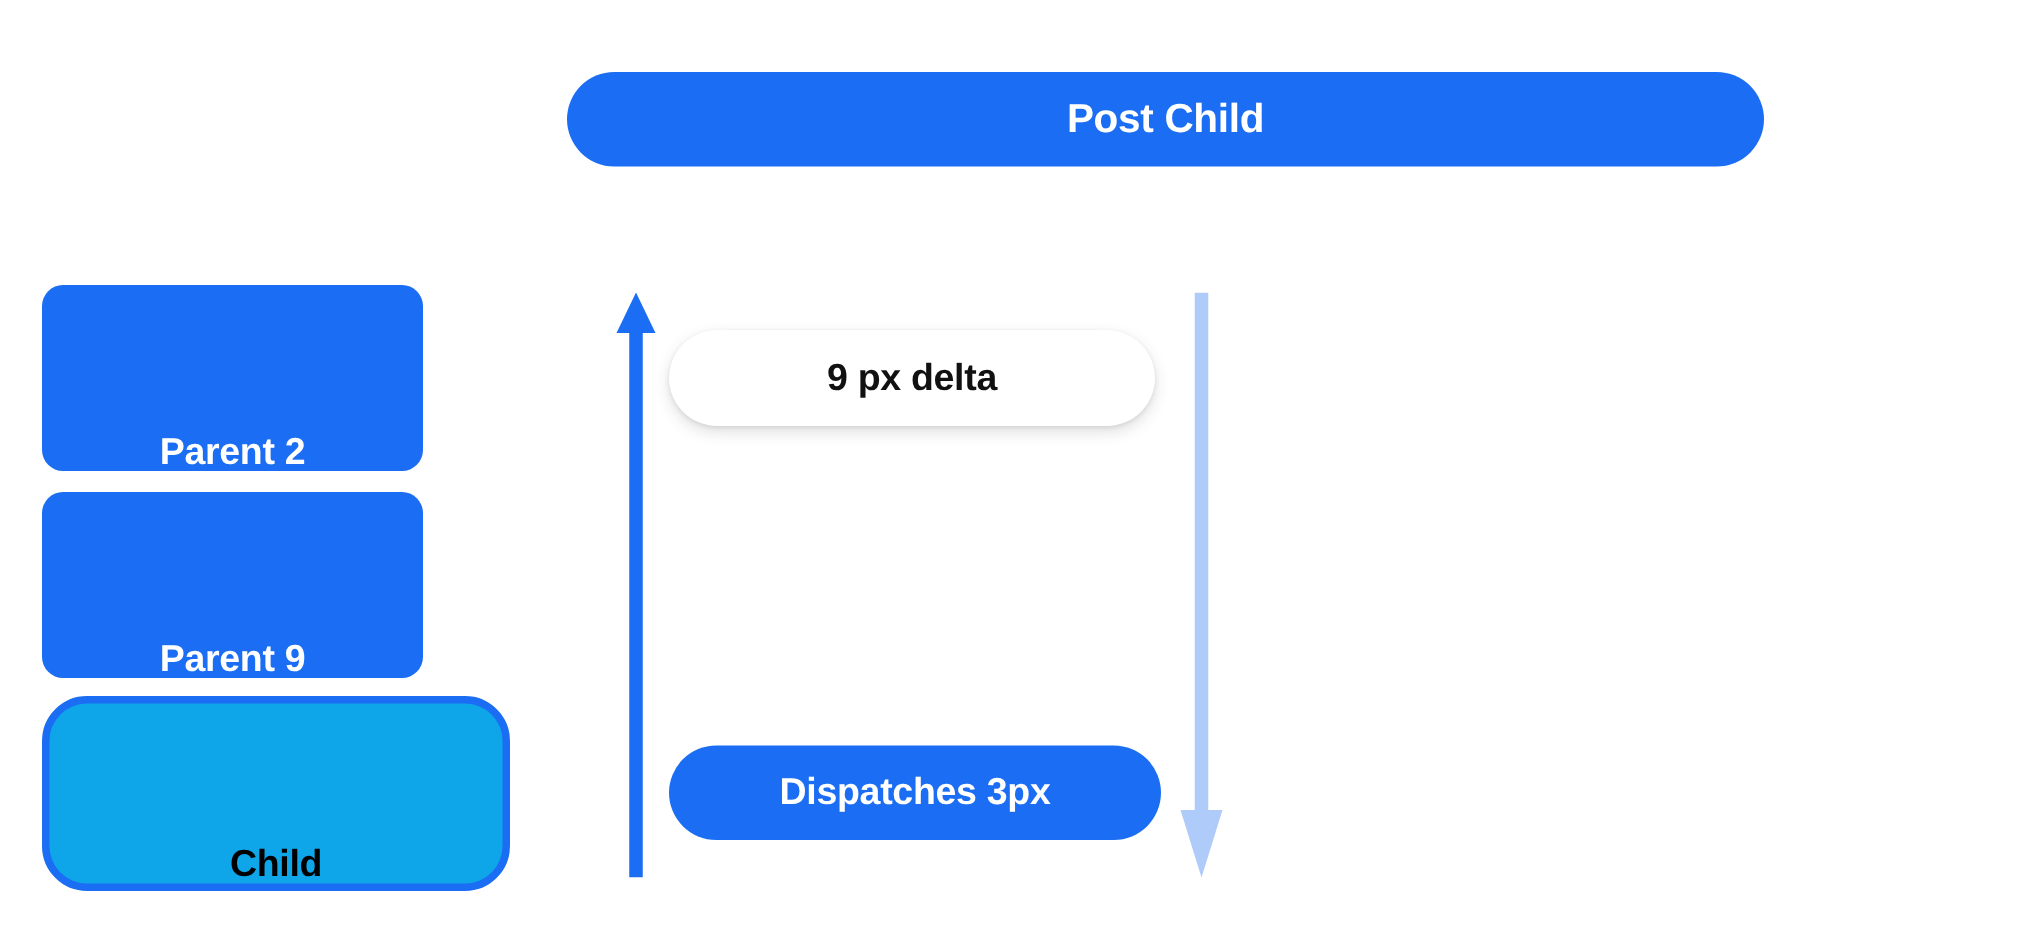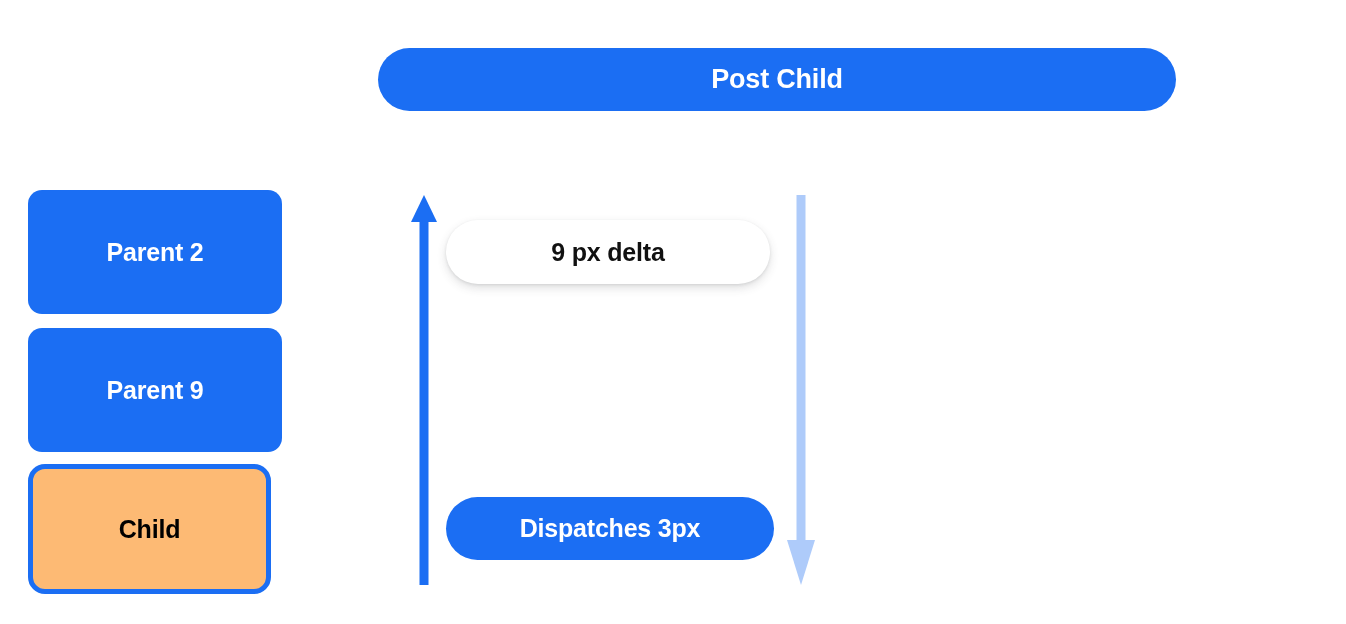--- a/index.html
+++ b/index.html
@@ -41,43 +41,43 @@
   }
 
   
   .stack-box {
     position: absolute;
     left: 28px;
     width: 254px;
     height: 124px;
     border-radius: 14px;
     display: flex;
-    align-items: center;
+    align-items: flex-end;
     justify-content: center;
     box-sizing: border-box;
   }
   .stack-box .label {
     font-size: 25px;
     font-weight: bold;
     letter-spacing: -0.2px;
     line-height: 1;
   }
   .stack-box.filled {
     background: #1b6ef3;
   }
   .stack-box.filled .label {
     color: #ffffff;
   }
   .stack-box.outlined {
-    background: #fdba74;
+    background: #0ea5e9;
     border: 5px solid #1b6ef3;
     left: 28px;
-    width: 243px;
+    width: 312px;
     height: 130px;
-    border-radius: 17px;
+    border-radius: 30px;
   }
   .stack-box.outlined .label {
     color: #000000;
   }
   #box-parent2 { top: 190px; }
   #box-parent1 { top: 328px; }
   #box-child   { top: 464px; }
 
   
   .arrow {

